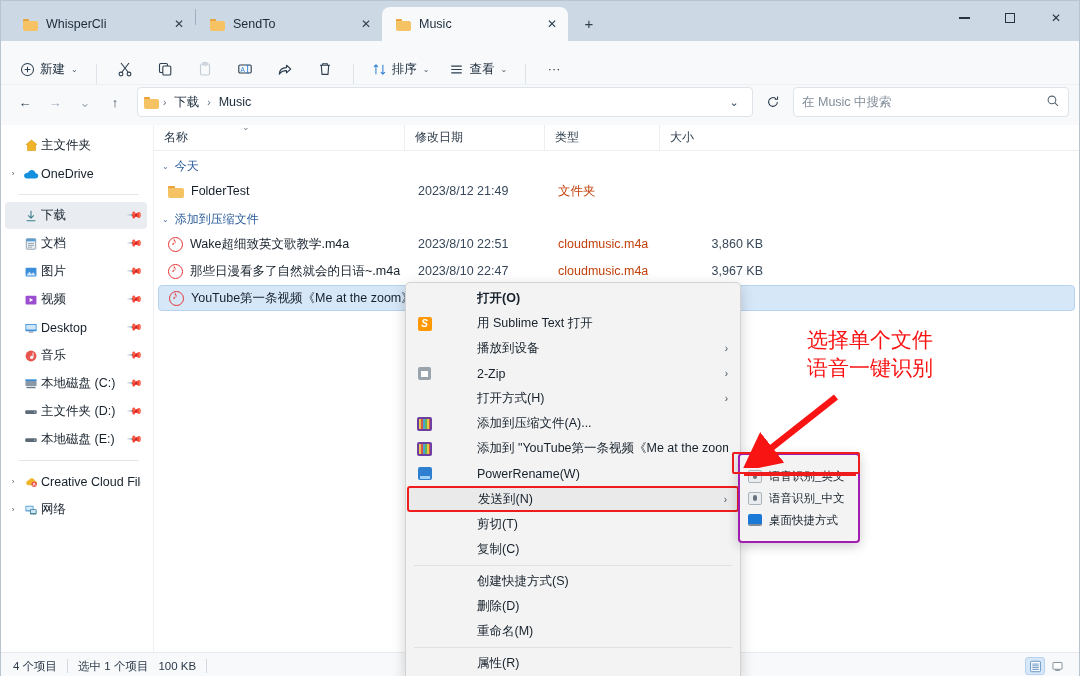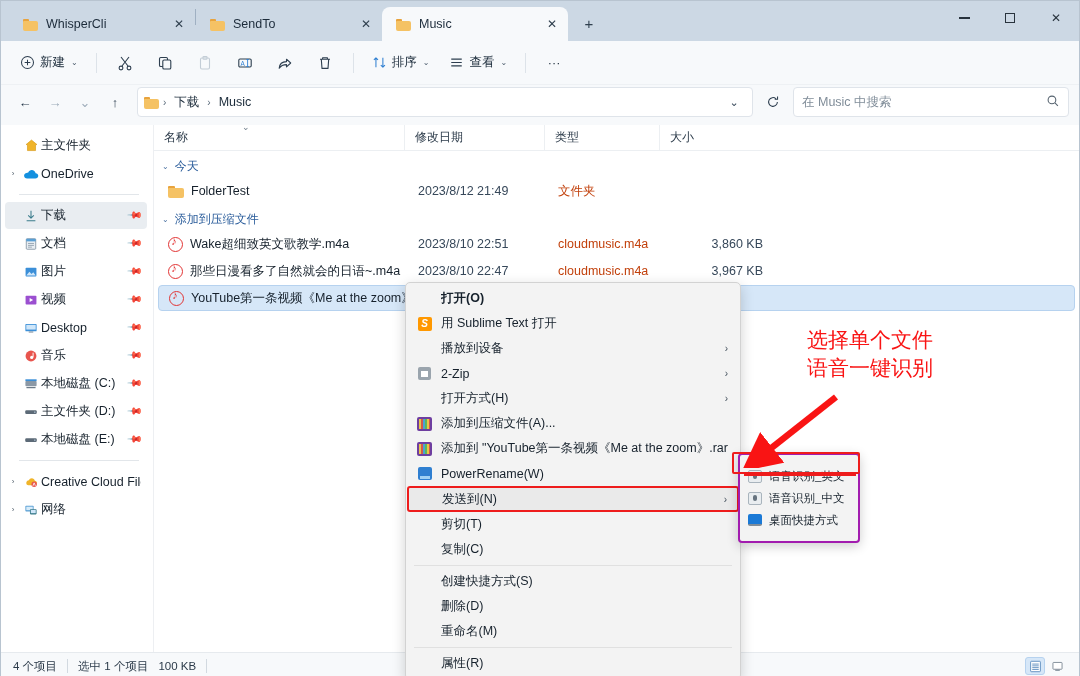--- a/index.html
+++ b/index.html
@@ -70,21 +70,21 @@
   .wc {
     width: 46px; height: 34px; display: flex; align-items: center; justify-content: center;
     font-size: 12px; color: #28333d;
   }
   .wc .sq { width: 10px; height: 10px; border: 1.3px solid #28333d; }
   .wc .dash { width: 11px; height: 1.3px; background: #28333d; }
 
   
   .cmdbar {
     height: 44px; background: #f7f9fb;
-    display: flex; align-items: center; gap: 2px;
+    display: flex; align-items: flex-end; gap: 2px;
     padding: 0 10px;
     border-bottom: 1px solid #eef1f4;
   }
   .cmd {
     height: 30px; border-radius: 5px;
     display: flex; align-items: center; gap: 5px;
     padding: 0 9px; font-size: 12.5px; color: #1b2b3a;
   }
   .cmd.icon-only { padding: 0; width: 38px; justify-content: center; }
   .cmd .chev { font-size: 8px; color: #4a5b6b; margin-left: 1px; }
@@ -206,21 +206,21 @@
     background: #f3f3f3; border: 1px solid #d2d2d2; border-radius: 5px;
     box-shadow: 0 4px 14px rgba(0,0,0,.18);
     padding: 3px 0; font-size: 12.5px; color: #16212c;
     z-index: 40;
   }
   .mi {
     height: 25px; display: flex; align-items: center;
     padding: 0 10px 0 8px; gap: 8px; margin: 0 2px; border-radius: 3px;
   }
   .mi .mico { width: 17px; height: 17px; flex: 0 0 17px; display:flex; align-items:center; justify-content:center; }
-  .mi .mlabel { white-space: nowrap; overflow: hidden; }
+  .mi .mlabel { white-space: nowrap; overflow: hidden; margin-left: 36px; }
   .mi.bold { font-weight: bold; }
   .mi .arr { margin-left: auto; font-size: 10px; color: #43505c; }
   .mi.hl {
     background: #eaeaea; border: 2px solid #ee1c1c; margin: 0 1px;
     border-radius: 3px; height: 26px;
   }
   .midiv { height: 1px; background: #e0e0e0; margin: 3px 8px; }
 
   
   .submenu {

